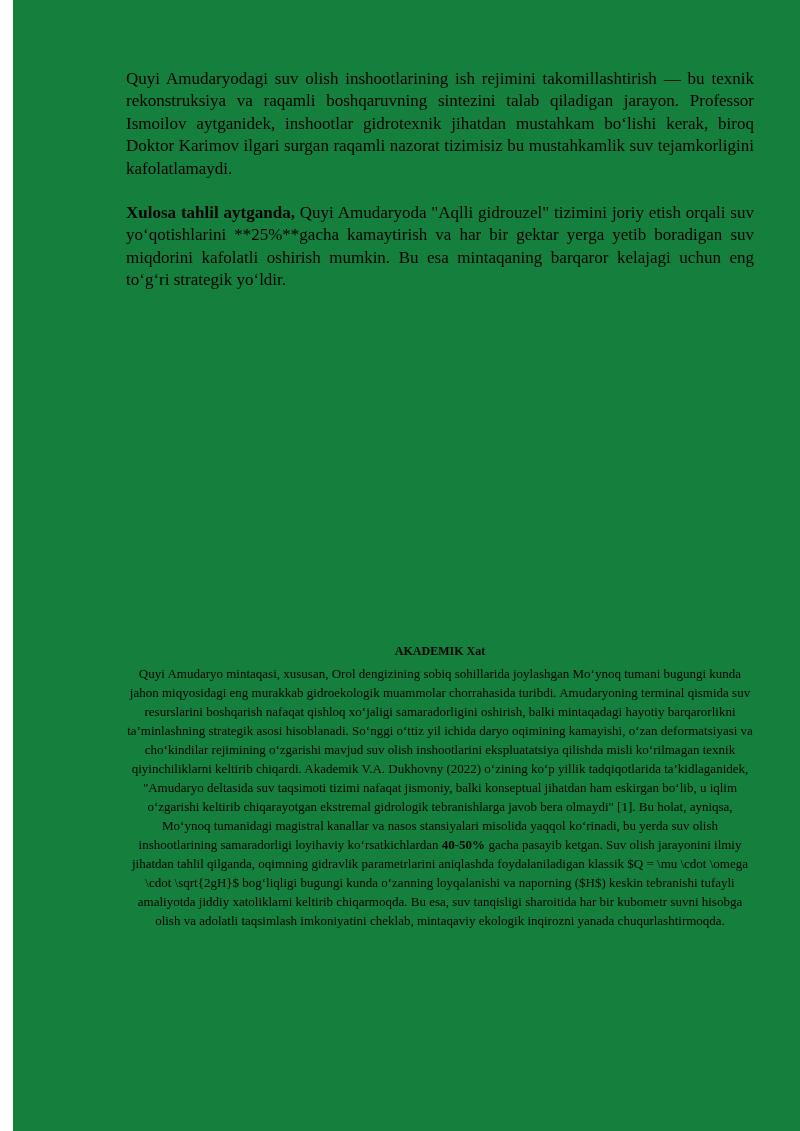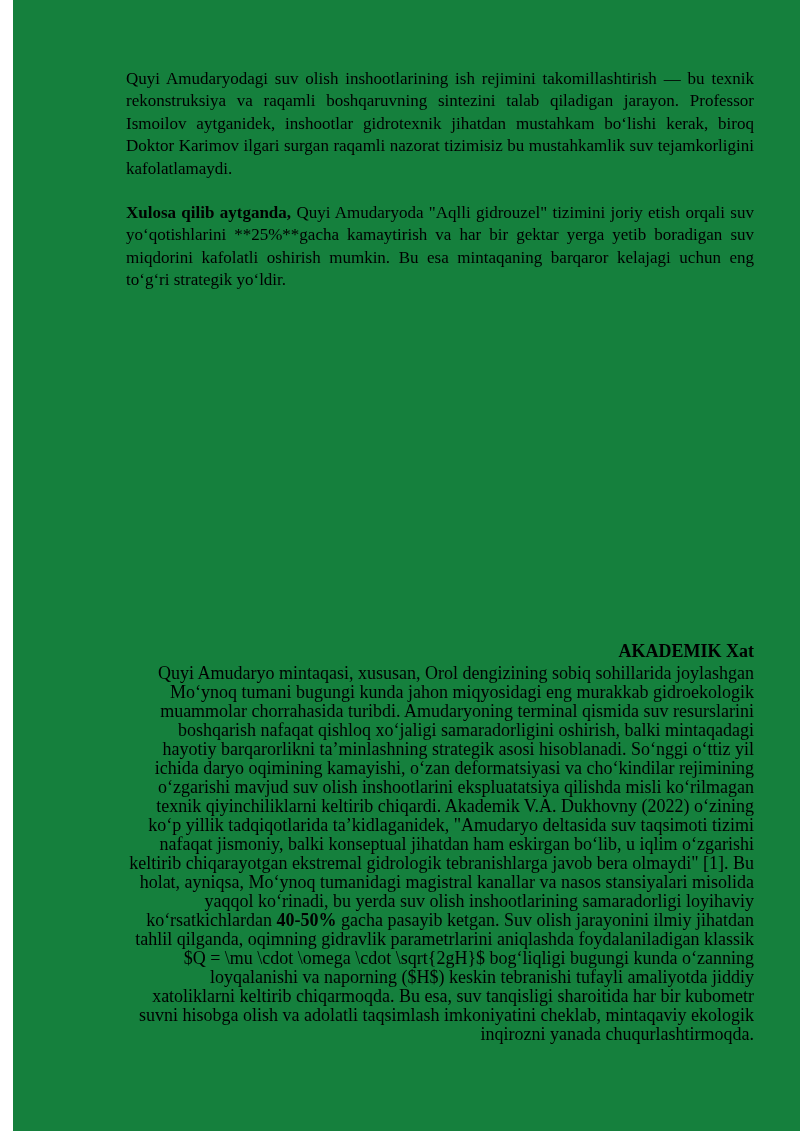--- a/index.html
+++ b/index.html
@@ -32,40 +32,40 @@
     text-align: justify;
   }
   .memo p + p { margin-top: 22px; }
   
   .letter {
     top: 641px;
   }
   .letter .kicker,
   .letter .title {
     font-weight: bold;
-    font-size: 18px;
+    font-size: 12px;
     line-height: 21px;
-    text-align: right;
+    text-align: center;
   }
   .letter .letter-body {
     margin-top: 2px;
-    font-size: 18px;
+    font-size: 13px;
     line-height: 19px;
-    text-align: right;
+    text-align: center;
   }
   b { font-weight: bold; }
 </style>
 </head>
 <body>
 
 <div class="page">
 
   <div class="content memo">
     <p>Quyi Amudaryodagi suv olish inshootlarining ish rejimini takomillashtirish — bu texnik rekonstruksiya va raqamli boshqaruvning sintezini talab qiladigan jarayon. Professor Ismoilov aytganidek, inshootlar gidrotexnik jihatdan mustahkam bo‘lishi kerak, biroq Doktor Karimov ilgari surgan raqamli nazorat tizimisiz bu mustahkamlik suv tejamkorligini kafolatlamaydi.</p>
-    <p><b>Xulosa qilib aytganda,</b><span> Quyi Amudaryoda "Aqlli gidrouzel" tizimini joriy etish orqali suv yo‘qotishlarini **25%**gacha kamaytirish va har bir gektar yerga yetib boradigan suv miqdorini kafolatli oshirish mumkin. Bu esa mintaqaning barqaror kelajagi uchun eng to‘g‘ri strategik yo‘ldir.</span></p>
+    <p><b>Xulosa tahlil aytganda,</b><span> Quyi Amudaryoda "Aqlli gidrouzel" tizimini joriy etish orqali suv yo‘qotishlarini **25%**gacha kamaytirish va har bir gektar yerga yetib boradigan suv miqdorini kafolatli oshirish mumkin. Bu esa mintaqaning barqaror kelajagi uchun eng to‘g‘ri strategik yo‘ldir.</span></p>
   </div>
 
   <div class="content letter">
     <div class="kicker">AKADEMIK Xat</div>
     <p class="letter-body"><span>Quyi Amudaryo mintaqasi, xususan, Orol dengizining sobiq sohillarida joylashgan Mo‘ynoq tumani bugungi kunda jahon miqyosidagi eng murakkab gidroekologik muammolar chorrahasida turibdi. Amudaryoning terminal qismida suv resurslarini boshqarish nafaqat qishloq xo‘jaligi samaradorligini oshirish, balki mintaqadagi hayotiy barqarorlikni ta’minlashning strategik asosi hisoblanadi. So‘nggi o‘ttiz yil ichida daryo oqimining kamayishi, o‘zan deformatsiyasi va cho‘kindilar rejimining o‘zgarishi mavjud suv olish inshootlarini ekspluatatsiya qilishda misli ko‘rilmagan texnik qiyinchiliklarni keltirib chiqardi. Akademik V.A. Dukhovny (2022) o‘zining ko‘p yillik tadqiqotlarida ta’kidlaganidek, "Amudaryo deltasida suv taqsimoti tizimi nafaqat jismoniy, balki konseptual jihatdan ham eskirgan bo‘lib, u iqlim o‘zgarishi keltirib chiqarayotgan ekstremal gidrologik tebranishlarga javob bera olmaydi" [1]. Bu holat, ayniqsa, Mo‘ynoq tumanidagi magistral kanallar va nasos stansiyalari misolida yaqqol ko‘rinadi, bu yerda suv olish inshootlarining samaradorligi loyihaviy ko‘rsatkichlardan </span><b>40-50%</b><span> gacha pasayib ketgan. Suv olish jarayonini ilmiy jihatdan tahlil qilganda, oqimning gidravlik parametrlarini aniqlashda foydalaniladigan klassik $Q = \mu \cdot \omega \cdot \sqrt{2gH}$ bog‘liqligi bugungi kunda o‘zanning loyqalanishi va naporning ($H$) keskin tebranishi tufayli amaliyotda jiddiy xatoliklarni keltirib chiqarmoqda. Bu esa, suv tanqisligi sharoitida har bir kubometr suvni hisobga olish va adolatli taqsimlash imkoniyatini cheklab, mintaqaviy ekologik inqirozni yanada chuqurlashtirmoqda.</span></p>
   </div>
 
 </div>
 
 </body></html>

